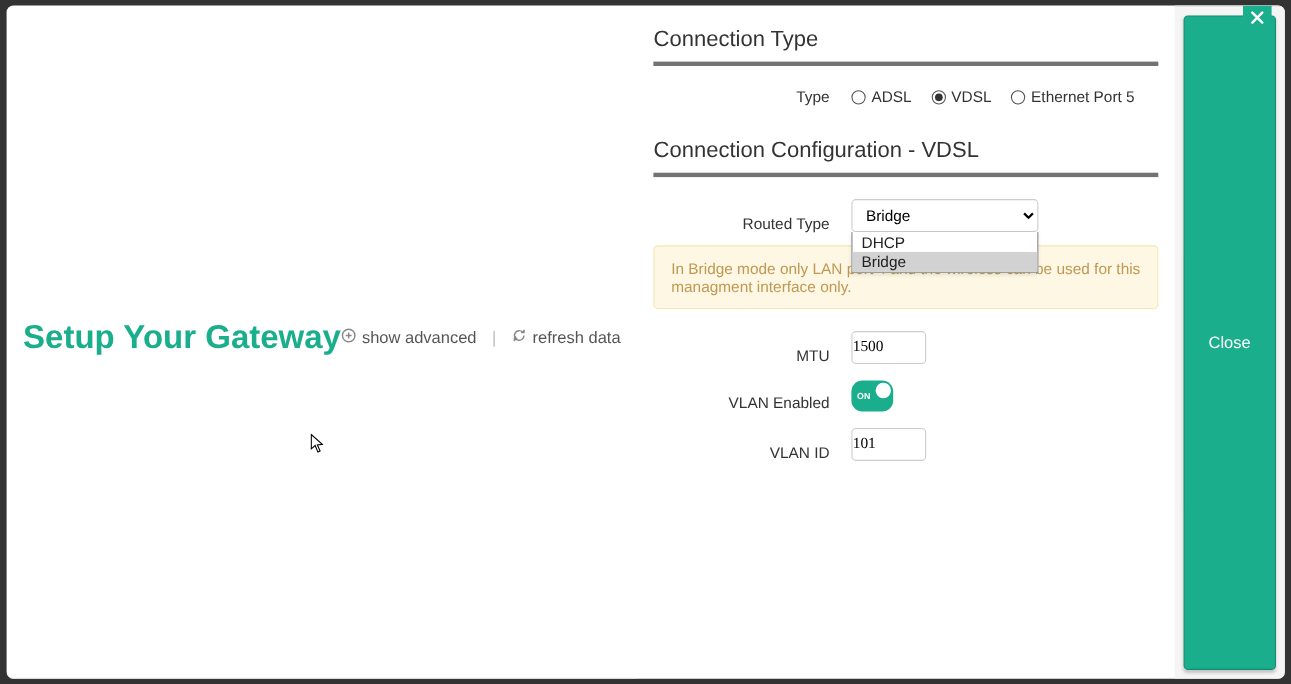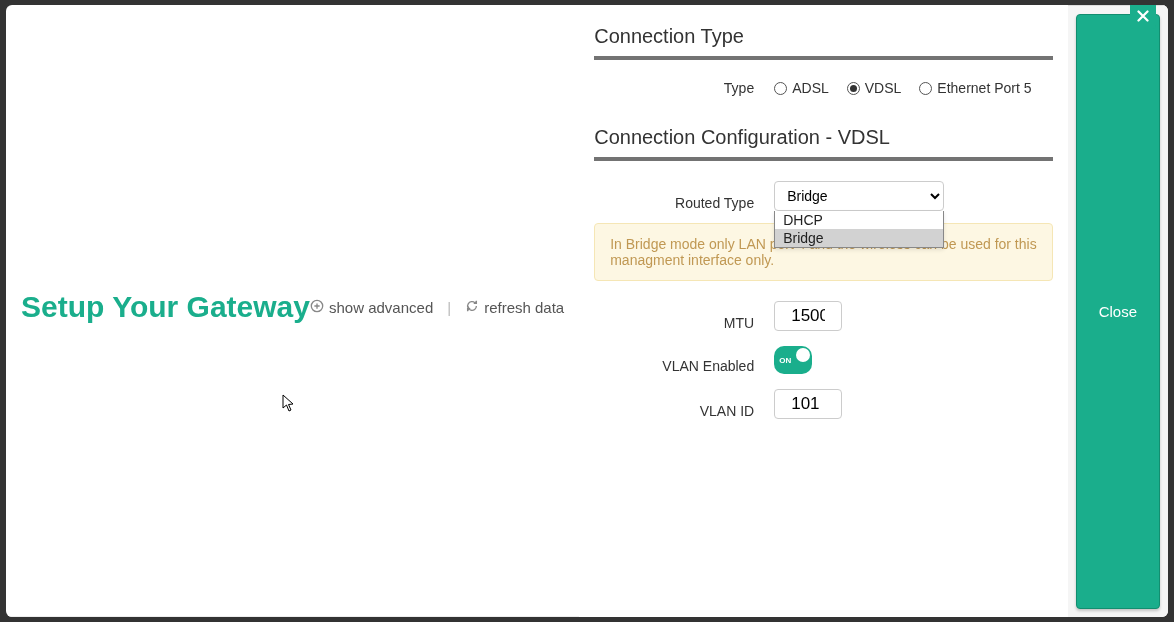--- a/index.html
+++ b/index.html
@@ -184,24 +184,25 @@
       padding: 12px 15px;
       border-radius: 4px;
       font-size: 14px;
       margin-bottom: 20px;
       position: relative;
       z-index: 1;
     }
     .form-input {
       width: 68px;
       height: 30px;
-      padding: 4px 16px;
+      padding: 4px 0;
       border: 1px solid #ccc;
       border-radius: 4px;
-      font-size: 17px;
+      font-size: 14px;
+      font-family: Liberation Serif, serif;
     }
     .toggle {
       width: 38px;
       height: 28px;
       background: #1aae8c;
       border-radius: 10px;
       position: relative;
       cursor: pointer;
       display: inline-flex;
       align-items: center;

